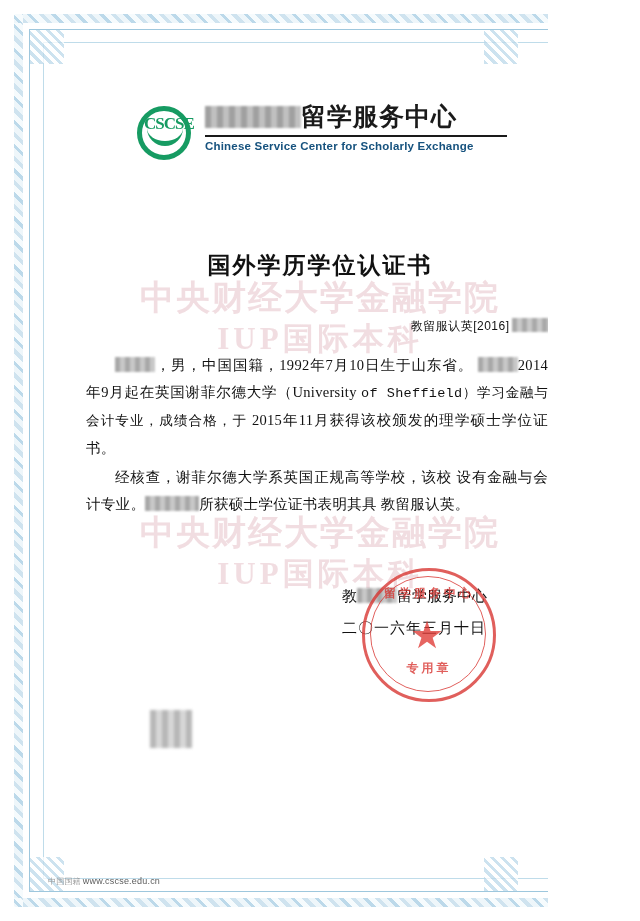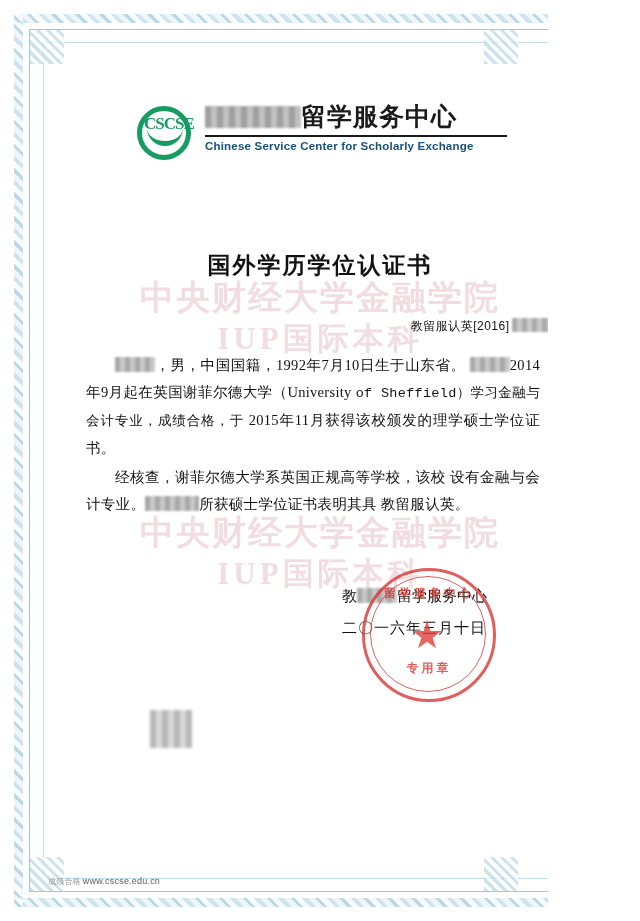--- a/index.html
+++ b/index.html
@@ -230,21 +230,21 @@
     top: 292px;
     width: 470px;
     font-family: "Liberation Serif", serif;
     font-size: 14.5px;
     line-height: 27px;
     color: #111;
     letter-spacing: .3px;
     text-align: justify;
   }
   .body-text p {
-    margin: 0 16px 2px 0;
+    margin: 0 8px 2px 0;
     text-indent: 2em;
   }
   .redact-name {
     display: inline-block;
     vertical-align: -2px;
     width: 40px;
     height: 15px;
     background:
       repeating-linear-gradient(90deg,
         #9a9a9a 0px, #9a9a9a 5px,
@@ -439,16 +439,16 @@
       <div class="seal-top-text">留学服务中心</div>
       <div class="star"></div>
       <div class="seal-bottom-text">专用章</div>
     </div>
 
     <div class="redact-block"></div>
 
   </div>
 
   <div class="footer">
-    <span class="src">成绩合格</span><span>www.cscse.edu.cn</span>
+    <span class="src">中国国籍</span><span>www.cscse.edu.cn</span>
   </div>
 
 </div>
 
 </body></html>

